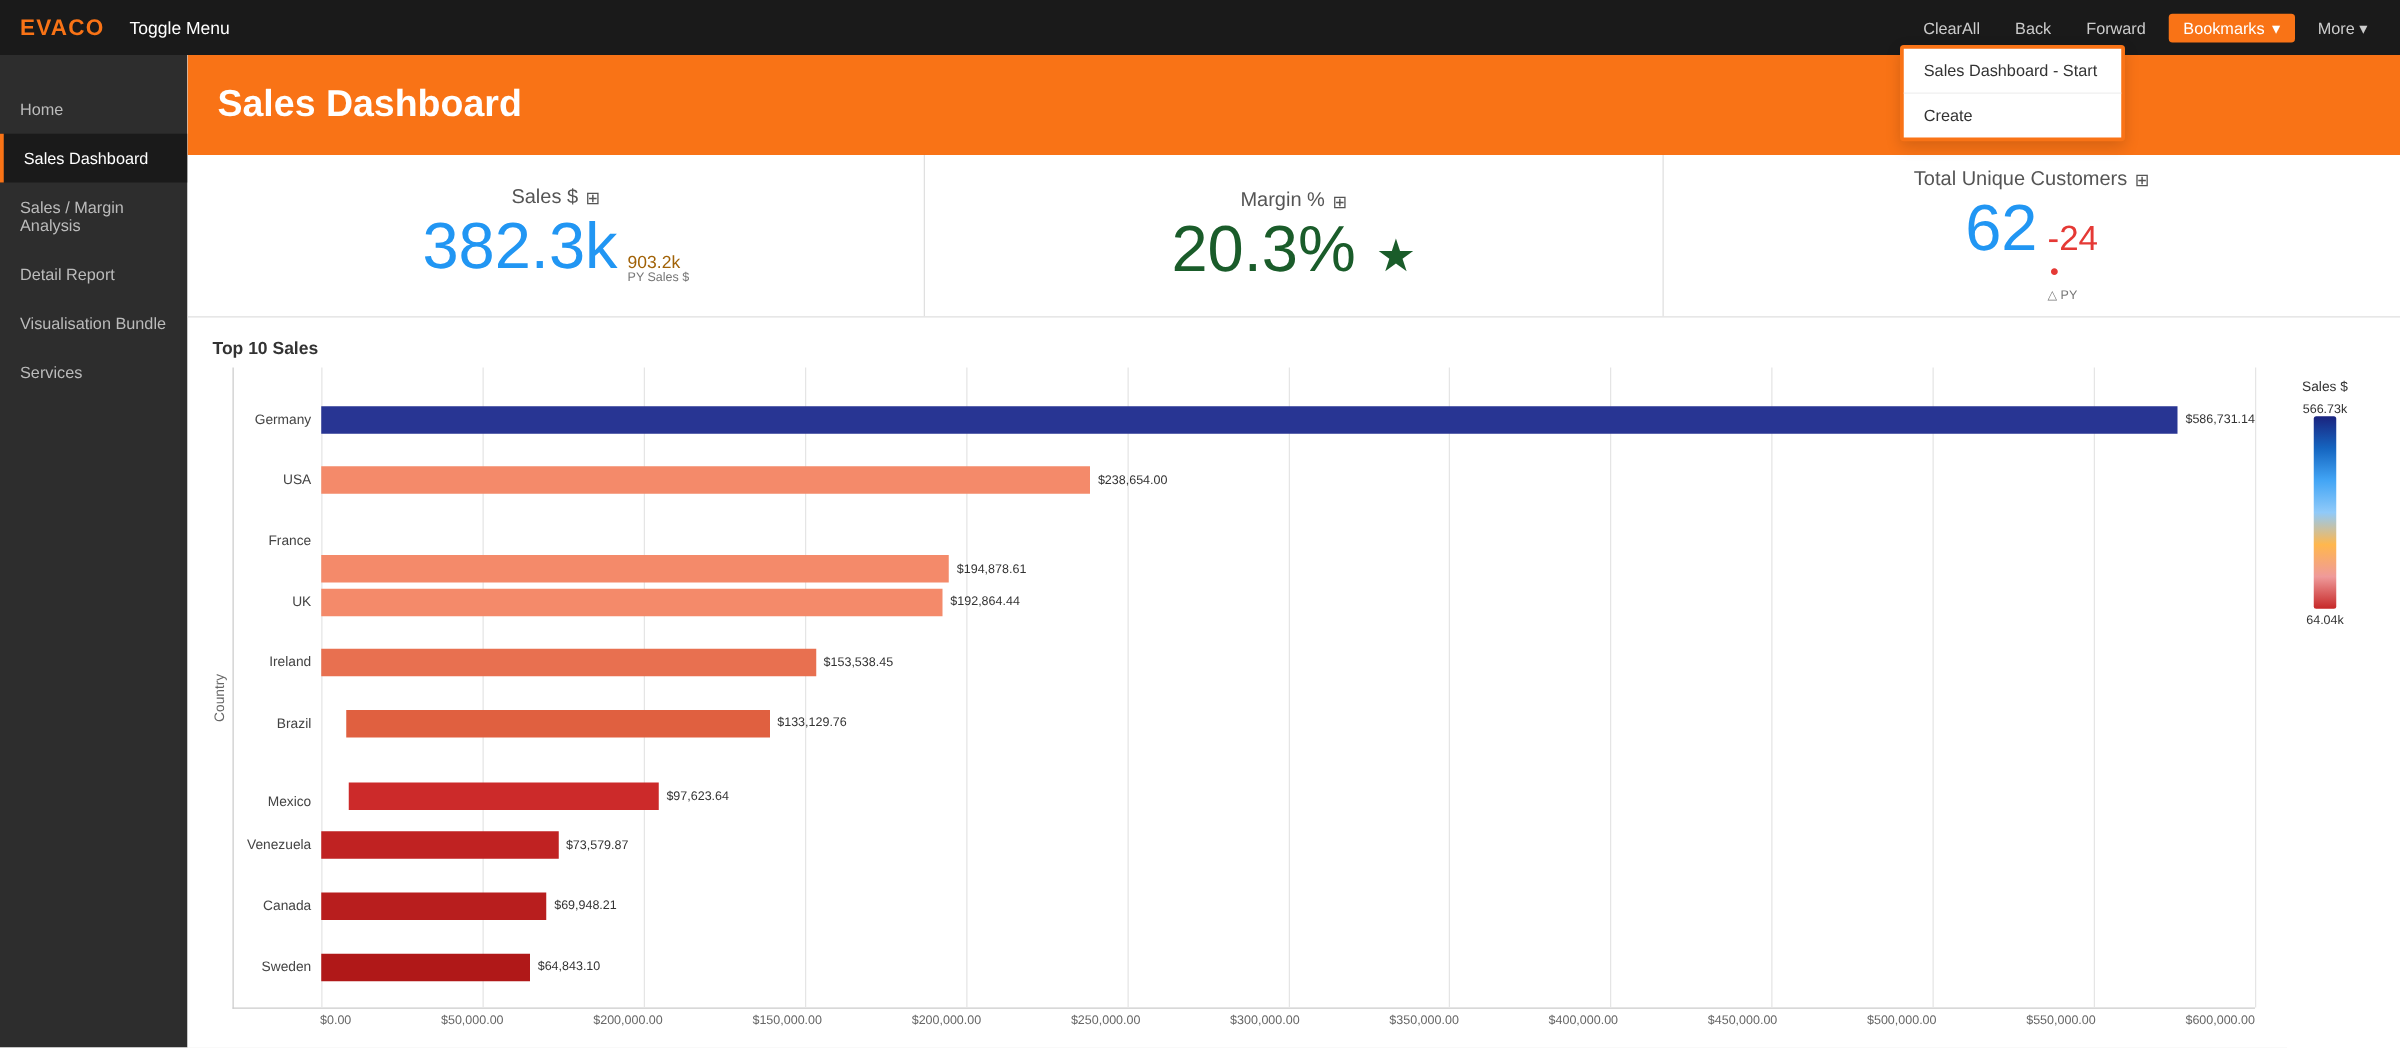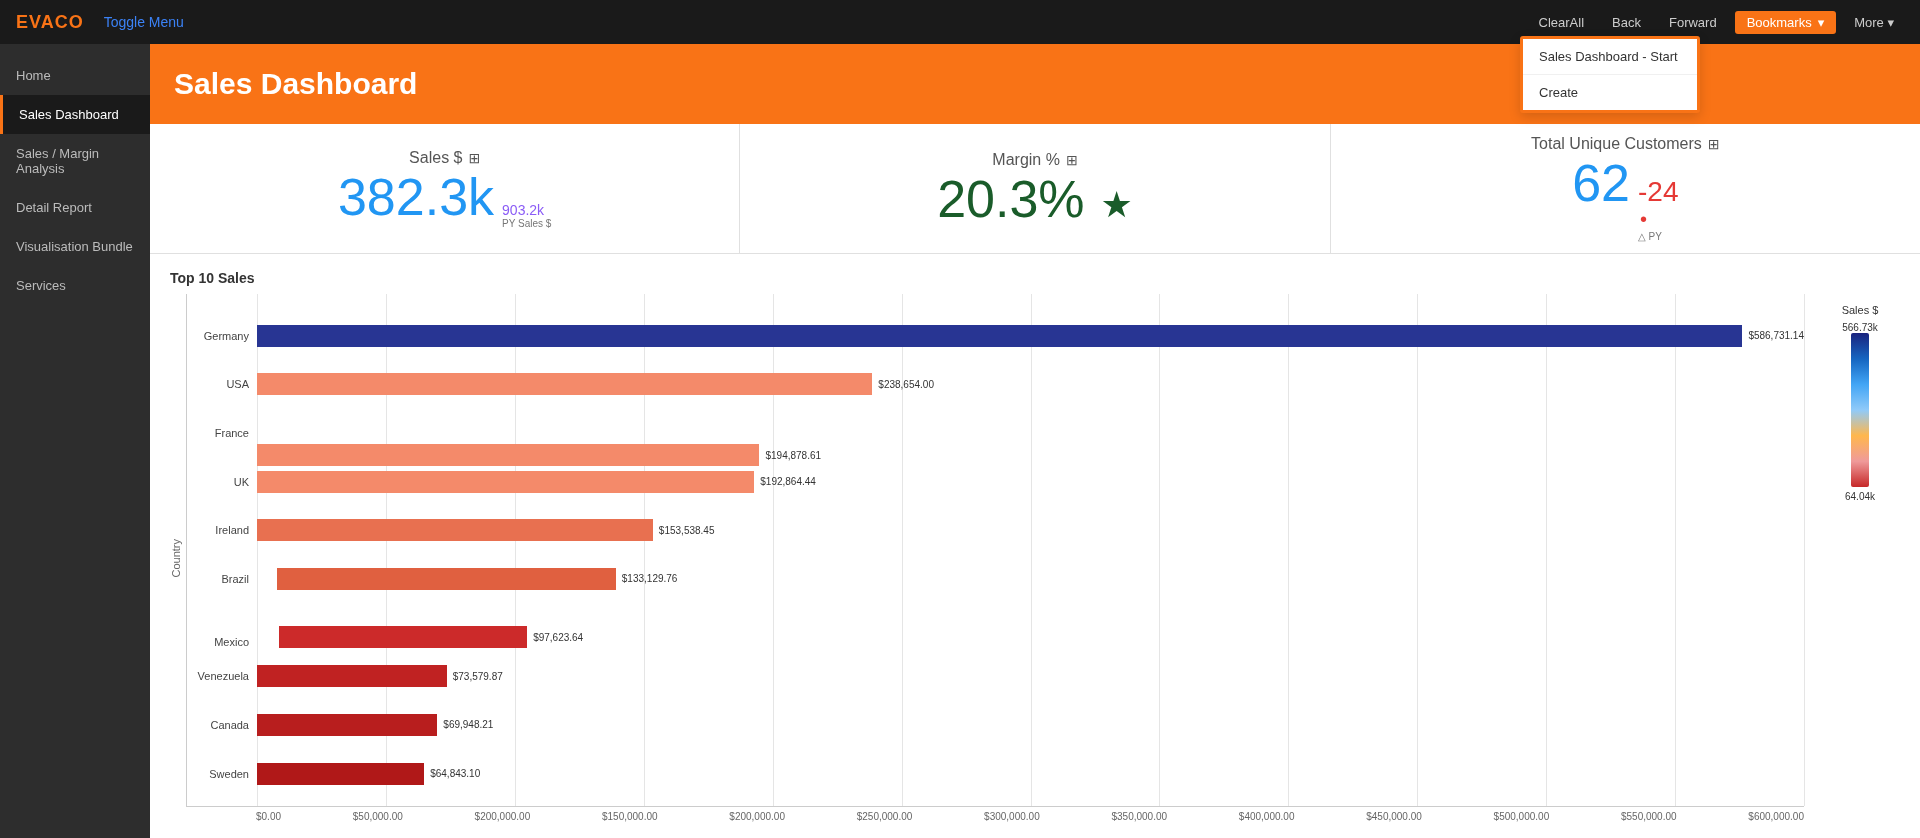--- a/index.html
+++ b/index.html
@@ -16,21 +16,21 @@
       z-index: 100;
     }
     .logo {
       color: #f97316;
       font-weight: bold;
       font-size: 18px;
       margin-right: 20px;
       letter-spacing: 1px;
     }
     .toggle-menu {
-      color: #3b82f6;
+      color: #ffffff;
       font-size: 14px;
       cursor: pointer;
       margin-right: auto;
     }
     .nav-actions {
       display: flex;
       align-items: center;
       gap: 8px;
     }
     .nav-btn {
@@ -76,21 +76,21 @@
     .main-layout {
       display: flex;
       height: calc(838px - 44px);
     }
 
     
     .sidebar {
       width: 150px;
       background: #2d2d2d;
       flex-shrink: 0;
-      padding-top: 12px;
+      padding-top: 24px;
     }
     .sidebar-item {
       padding: 12px 16px;
       color: #bbb;
       font-size: 13px;
       cursor: pointer;
     }
     .sidebar-item.active {
       background: #1a1a1a;
       color: white;
@@ -160,21 +160,21 @@
       color: #2196F3;
       line-height: 1;
     }
     .kpi-main-value.green { color: #1a5c2a; }
     .kpi-secondary {
       display: flex;
       flex-direction: column;
     }
     .kpi-py-value {
       font-size: 14px;
-      color: #8b5cf6;
+      color: #a16207;
     }
     .kpi-py-label {
       font-size: 10px;
       color: #777;
     }
     .kpi-delta-neg {
       font-size: 28px;
       color: #e53935;
       font-weight: 500;
     }

